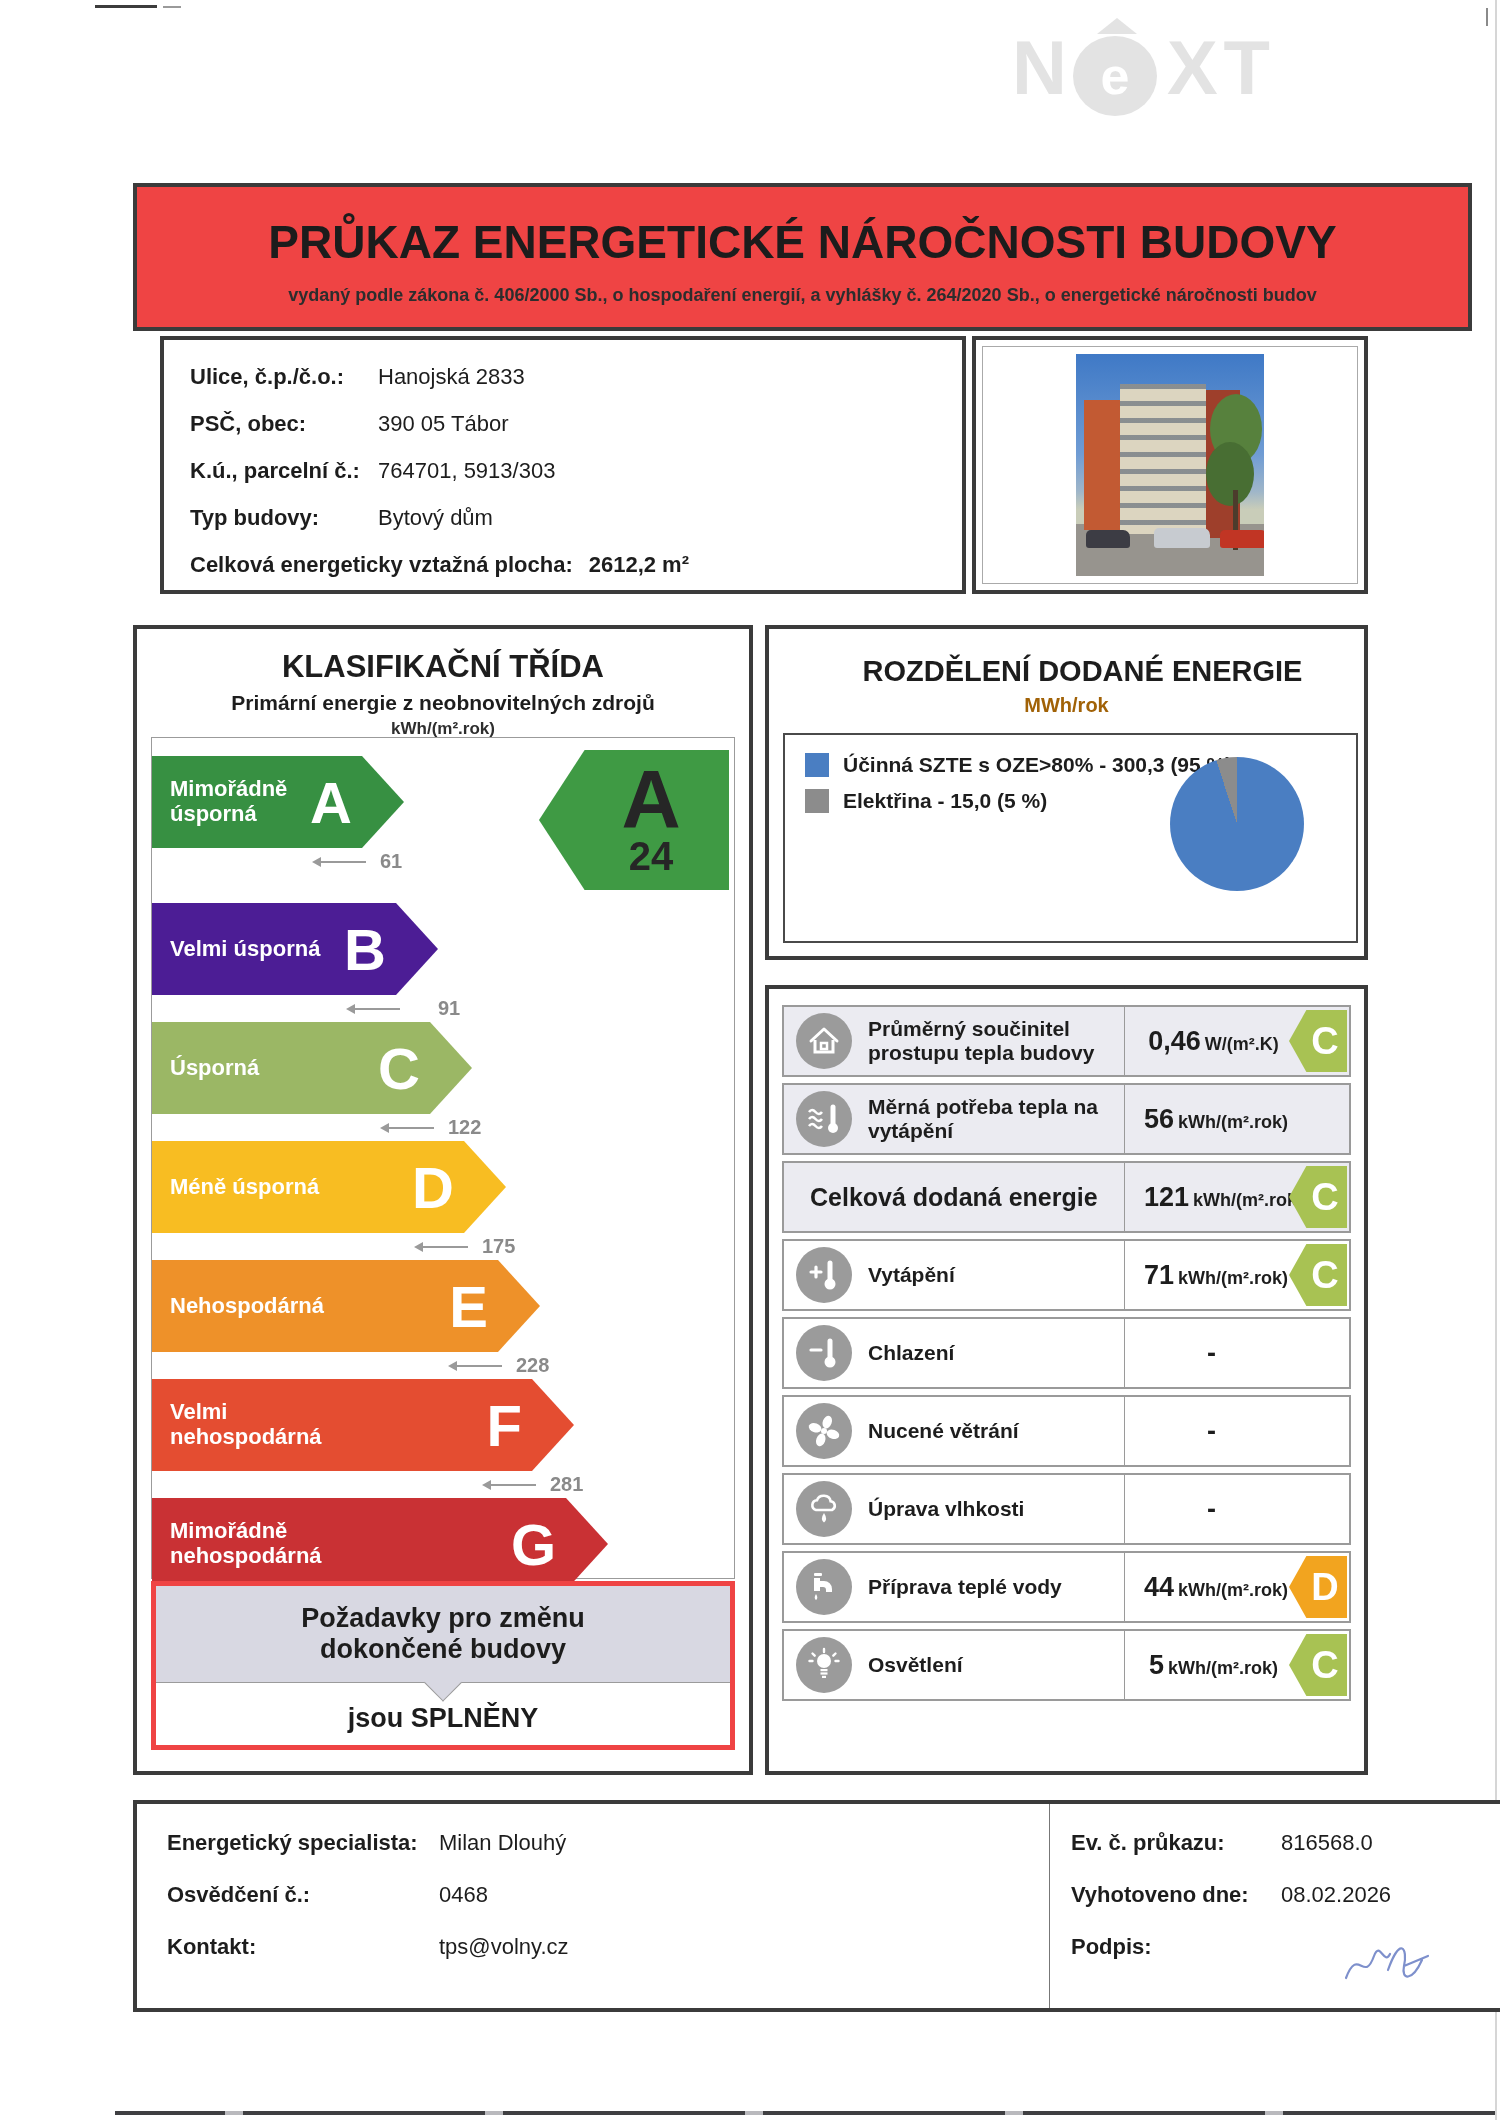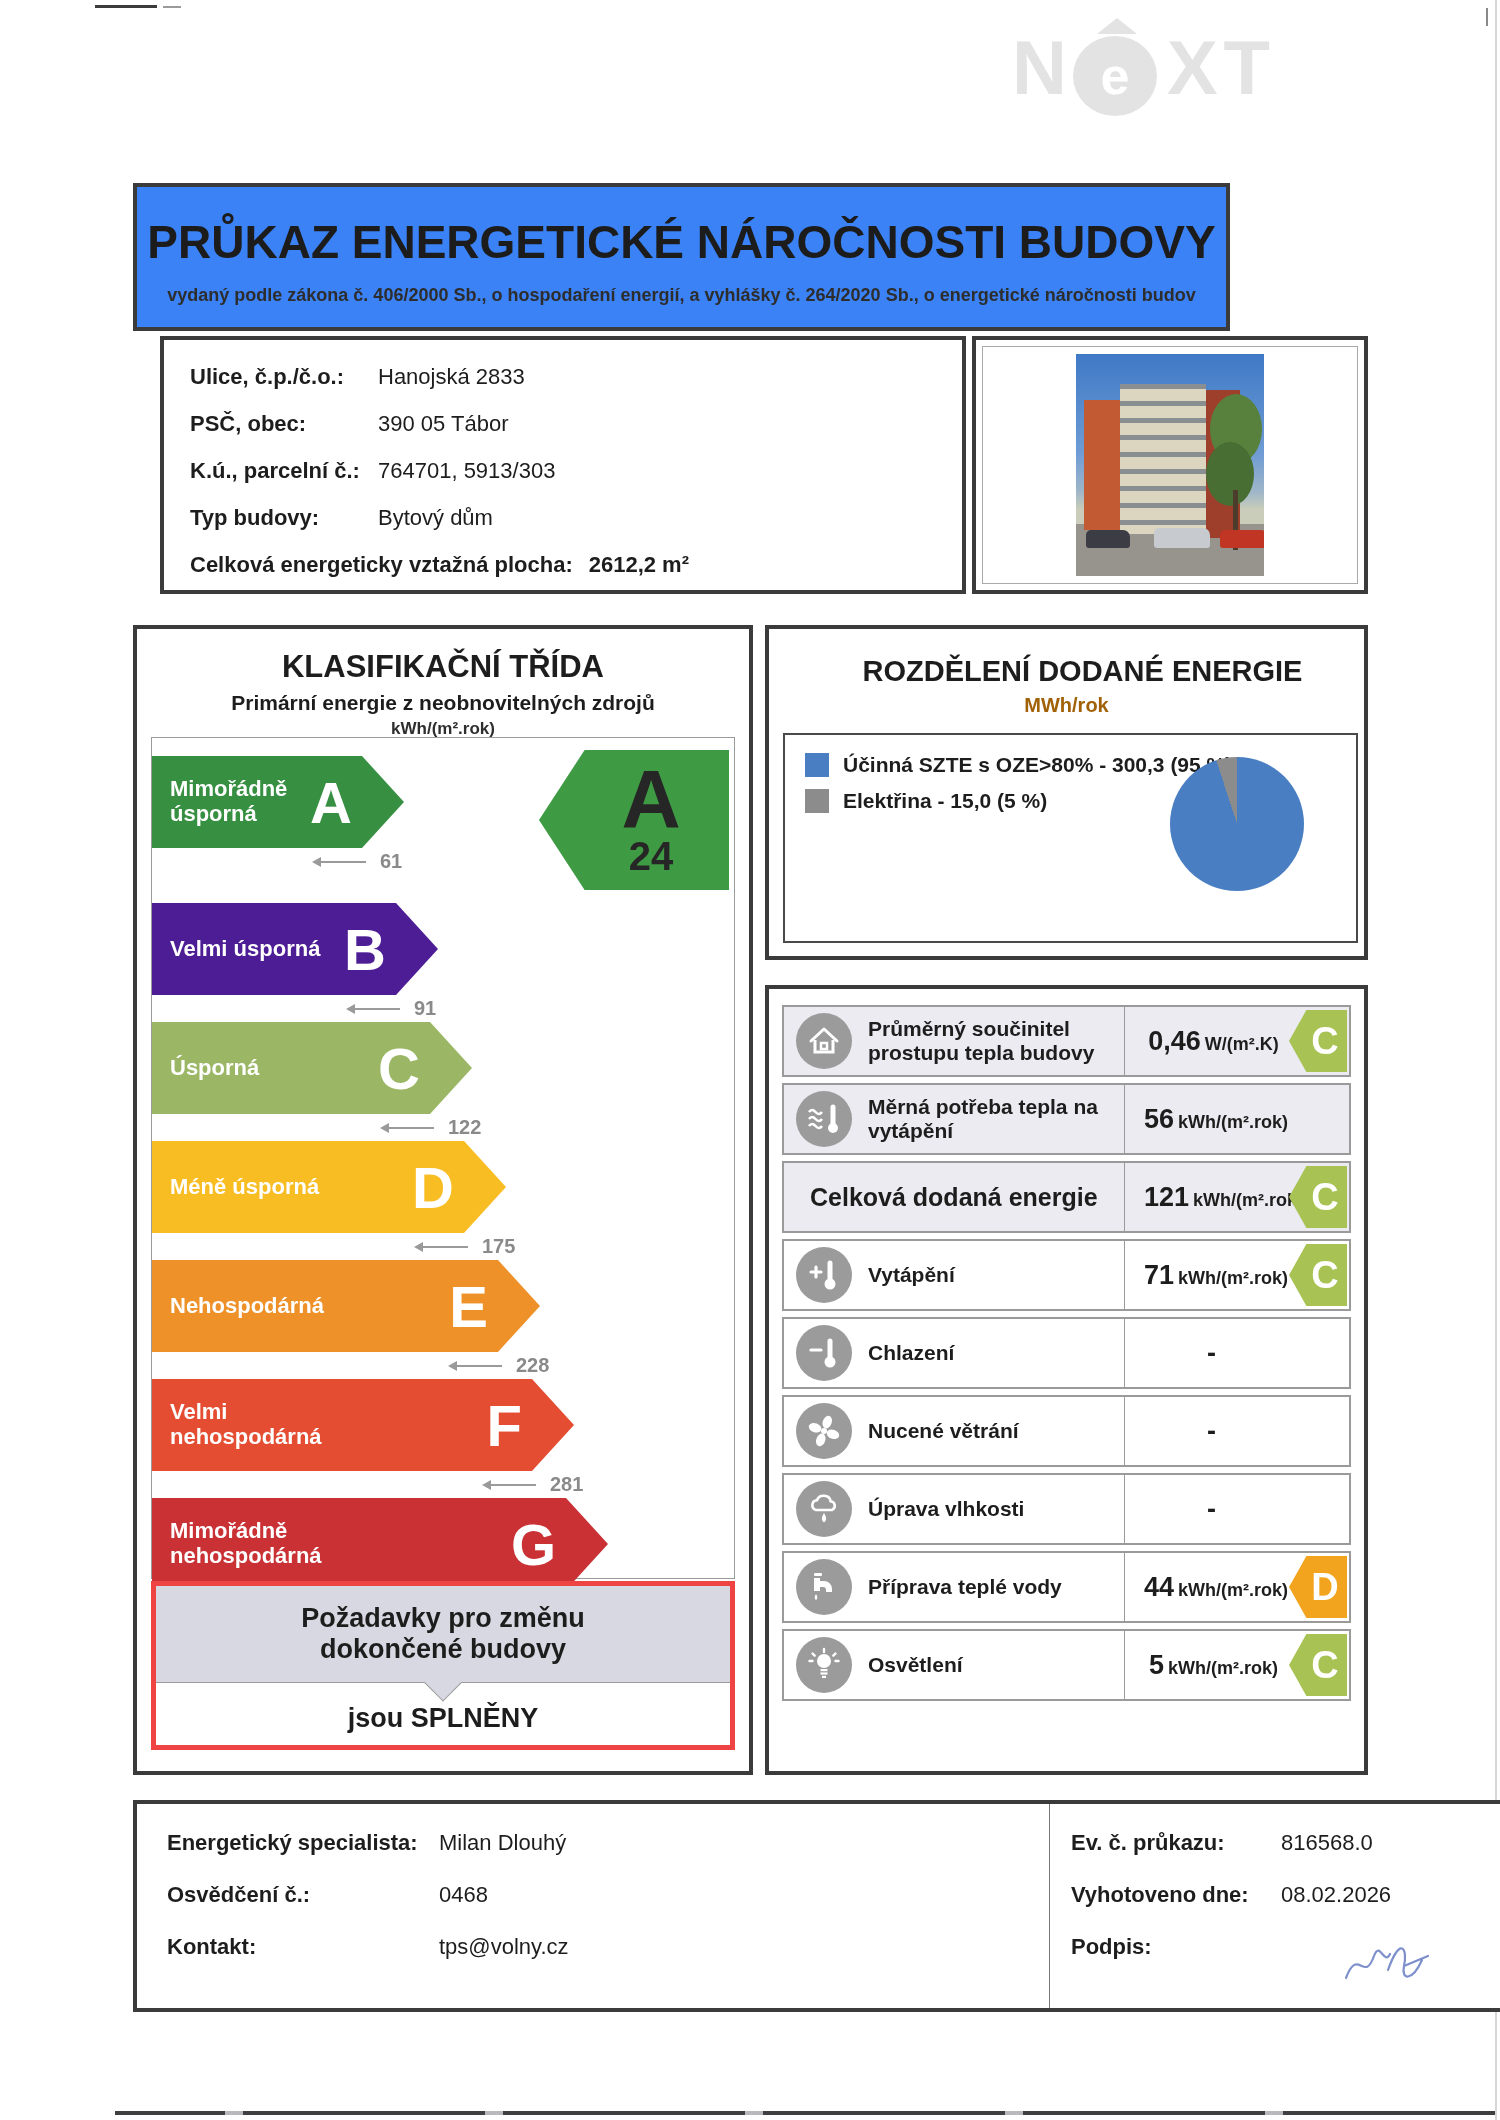--- a/index.html
+++ b/index.html
@@ -22,21 +22,21 @@
   .wm .caret{position:absolute;left:24px;top:-2px;width:0;height:0;
     border-left:20px solid transparent;border-right:20px solid transparent;border-bottom:16px solid #e3e3e3;}
   .wm .circle{position:absolute;left:0;top:16px;width:84px;height:80px;border-radius:50%;
     background:#e3e3e3;display:flex;align-items:center;justify-content:center;}
   .wm .e{font-size:52px;font-weight:bold;color:#fff;}
 
   
   .panel{border:4px solid #3b3b3b;background:#fff;box-sizing:border-box;}
 
   
-  .title-box{left:133px;top:183px;width:1097px;height:148px;text-align:center;background:#3b82f6;}
+  .title-box{left:133px;top:183px;width:1339px;height:148px;text-align:center;background:#ef4444;}
   .doc-title{margin-top:28px;font-size:46px;font-weight:bold;letter-spacing:0px;color:#1c1c1c;}
   .doc-sub{margin-top:16px;font-size:18px;font-weight:bold;color:#2d2d2d;}
 
   
   .info-box{left:160px;top:336px;width:806px;height:258px;padding:24px 0 0 26px;}
   .info-row{display:flex;margin-bottom:21px;font-size:22px;}
   .info-row .lab{font-weight:bold;width:188px;flex:none;}
   .info-row .val{font-weight:normal;}
   .info-row.wide .lab{width:auto;margin-right:16px;}
 
@@ -212,21 +212,21 @@
       <span class="band-letter">A</span>
     </div>
     <div class="threshold" style="margin-left: 162px;">
       <span class="tline"></span>
       <span class="tnum">61</span>
     </div>
     <div class="band" style="width: 286px; background: #4c1d95; margin-top: 28px;">
       <span class="band-label">Velmi úsporná</span>
       <span class="band-letter">B</span>
     </div>
-    <div class="threshold" style="margin-left: 196px;">
+    <div class="threshold" style="margin-left: 196px; gap: 24px;">
       <span class="tline"></span>
       <span class="tnum">91</span>
     </div>
     <div class="band" style="width: 320px; background: rgb(155, 183, 101);">
       <span class="band-label">Úsporná</span>
       <span class="band-letter">C</span>
     </div>
     <div class="threshold" style="margin-left: 230px;">
       <span class="tline"></span>
       <span class="tnum">122</span>

